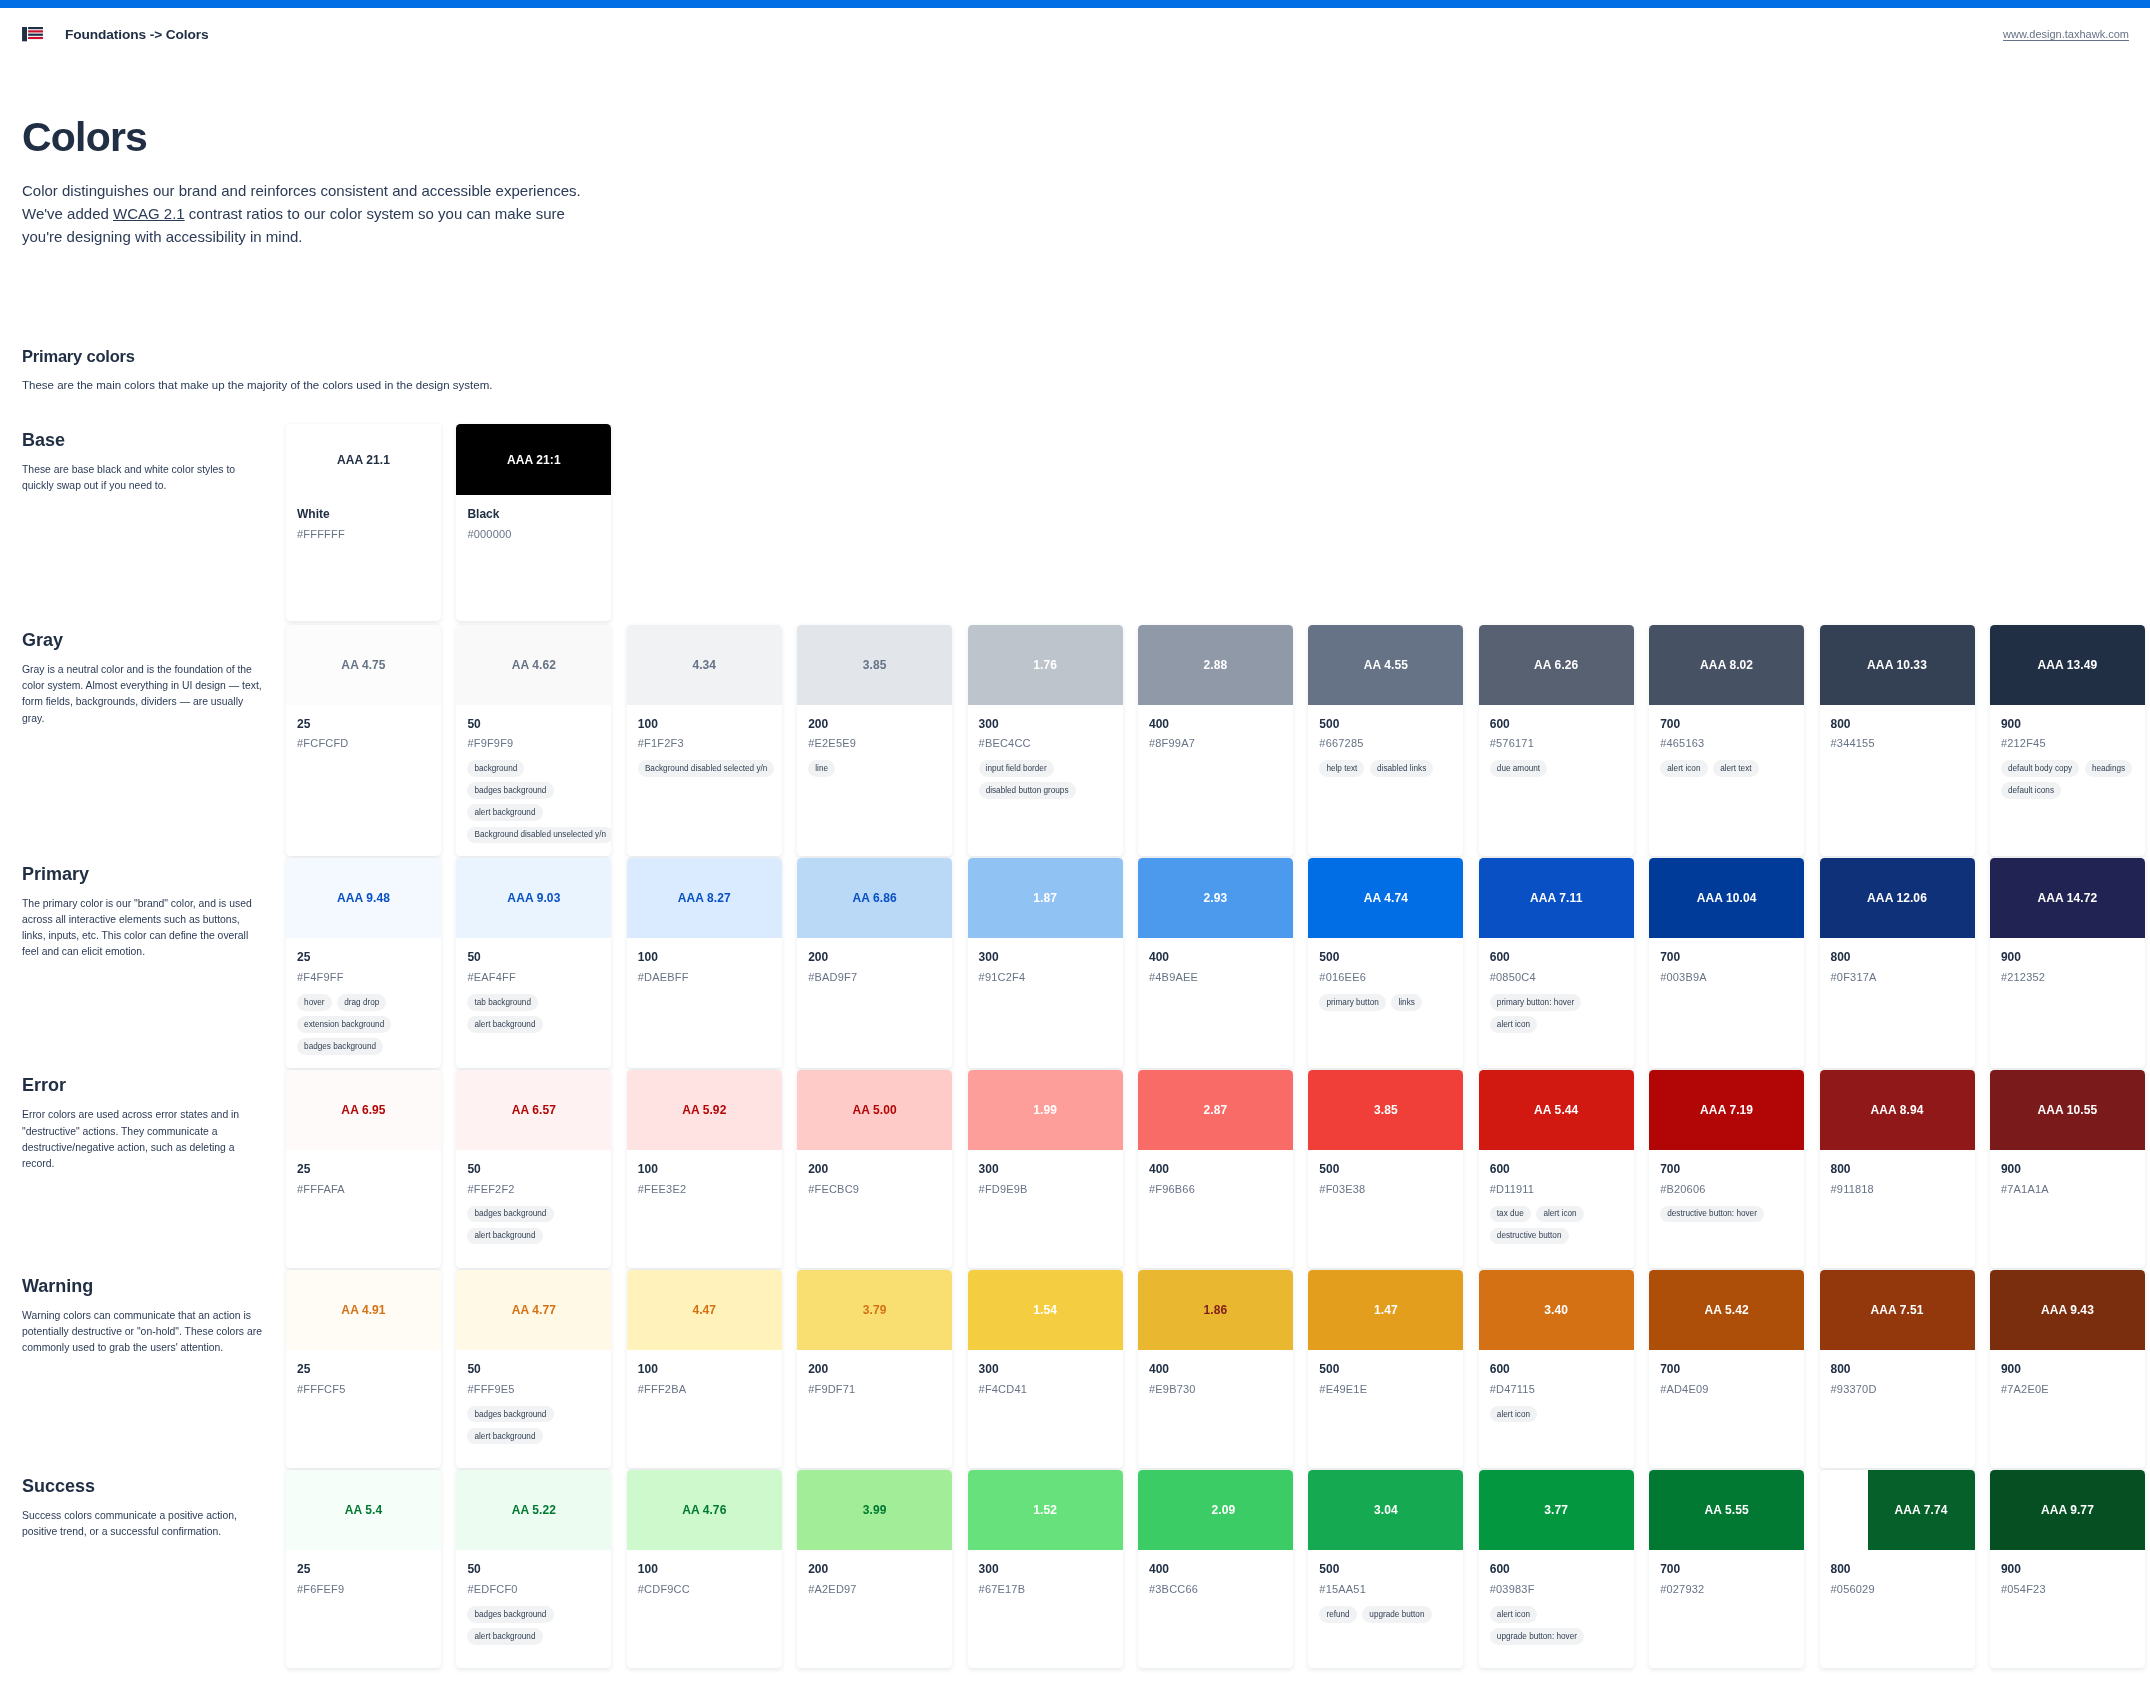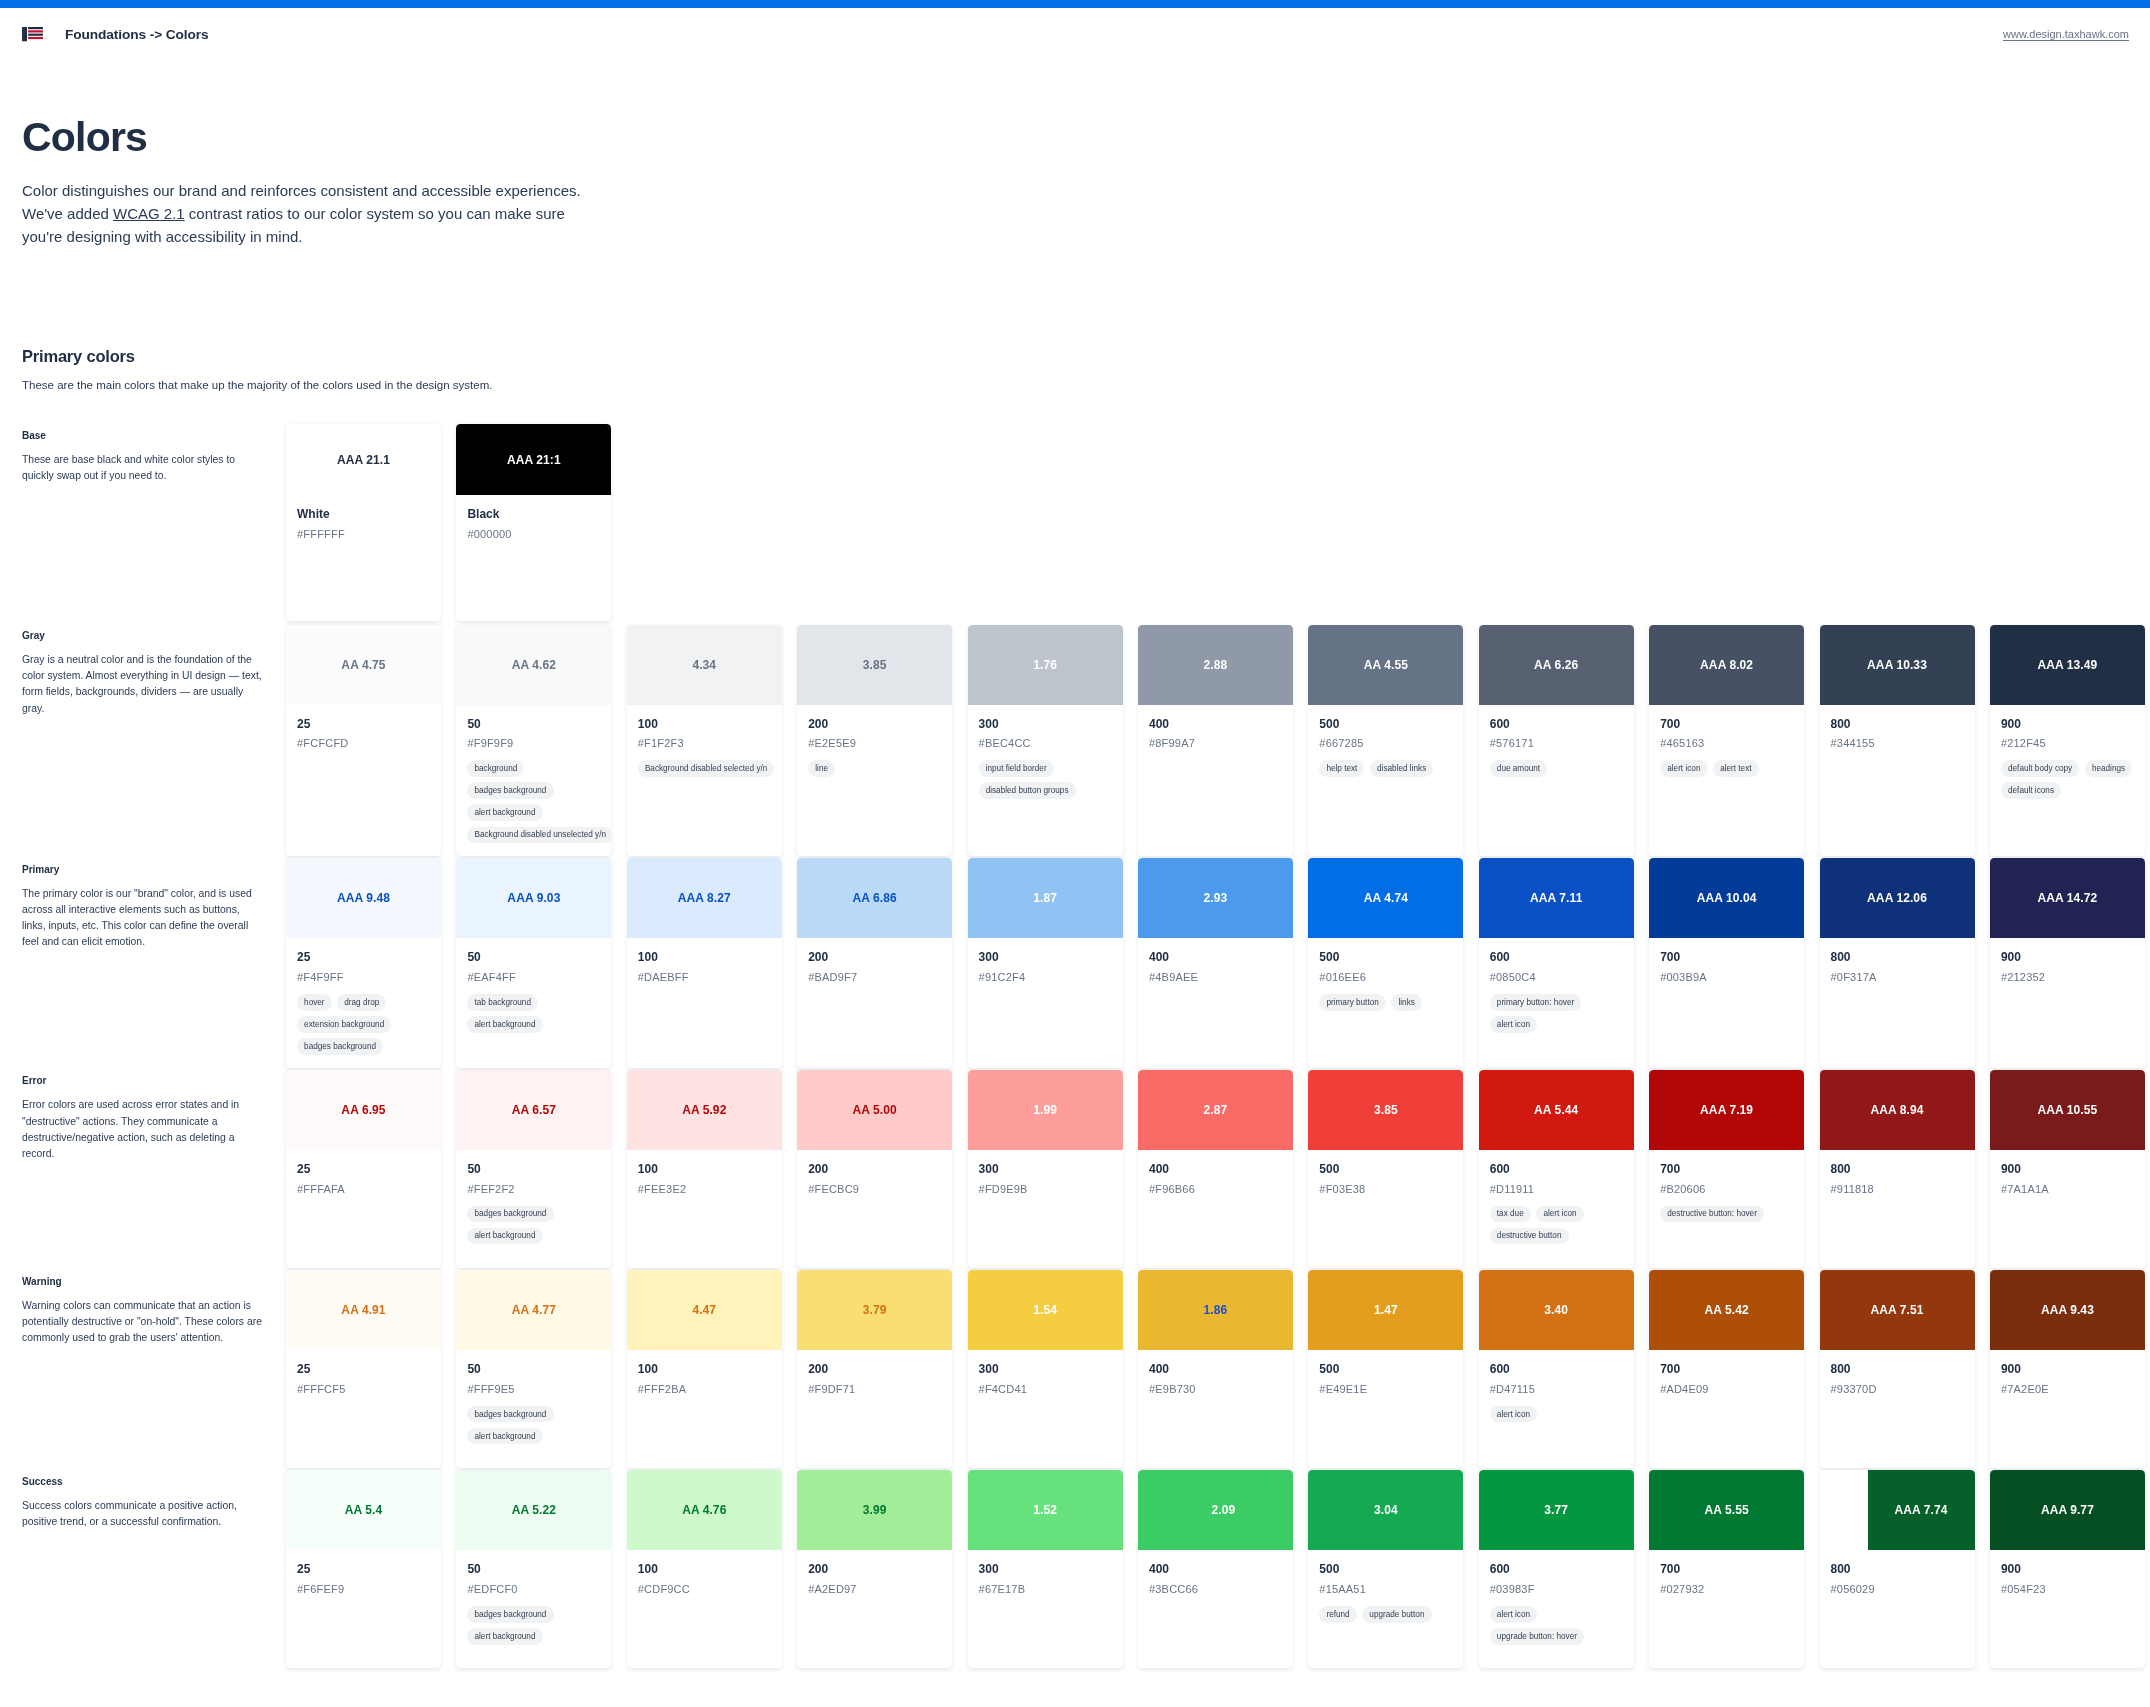--- a/index.html
+++ b/index.html
@@ -100,21 +100,21 @@
     margin-bottom: 2.2px;
     min-height: 198px;
   }
   .row-info {
     width: 264px;
     flex: 0 0 264px;
     padding-top: 5.5px;
     padding-right: 22px;
   }
   .row-name {
-    font-size: 10px;
+    font-size: 18px;
     font-weight: 700;
     color: #212F45;
     margin-bottom: 11px;
   }
   .row-desc {
     font-size: 10.4px;
     line-height: 1.55;
     color: #2b3b56;
   }
   .swatches {
@@ -684,21 +684,21 @@
         <div class="swatch-card">
           <div class="swatch-chip" style="background: rgb(244, 205, 65); color: rgb(255, 255, 255);">
             <span>1.54</span>
           </div>
           <div class="swatch-body">
             <div class="swatch-step">300</div>
             <div class="swatch-hex">#F4CD41</div>
           </div>
         </div>
         <div class="swatch-card">
-          <div class="swatch-chip" style="background: rgb(233, 183, 48); color: #1d4ed8;">
+          <div class="swatch-chip" style="background: rgb(233, 183, 48); color: #7f1d1d;">
             <span>1.86</span>
           </div>
           <div class="swatch-body">
             <div class="swatch-step">400</div>
             <div class="swatch-hex">#E9B730</div>
           </div>
         </div>
         <div class="swatch-card">
           <div class="swatch-chip" style="background: rgb(228, 158, 30); color: rgb(255, 255, 255);">
             <span>1.47</span>

